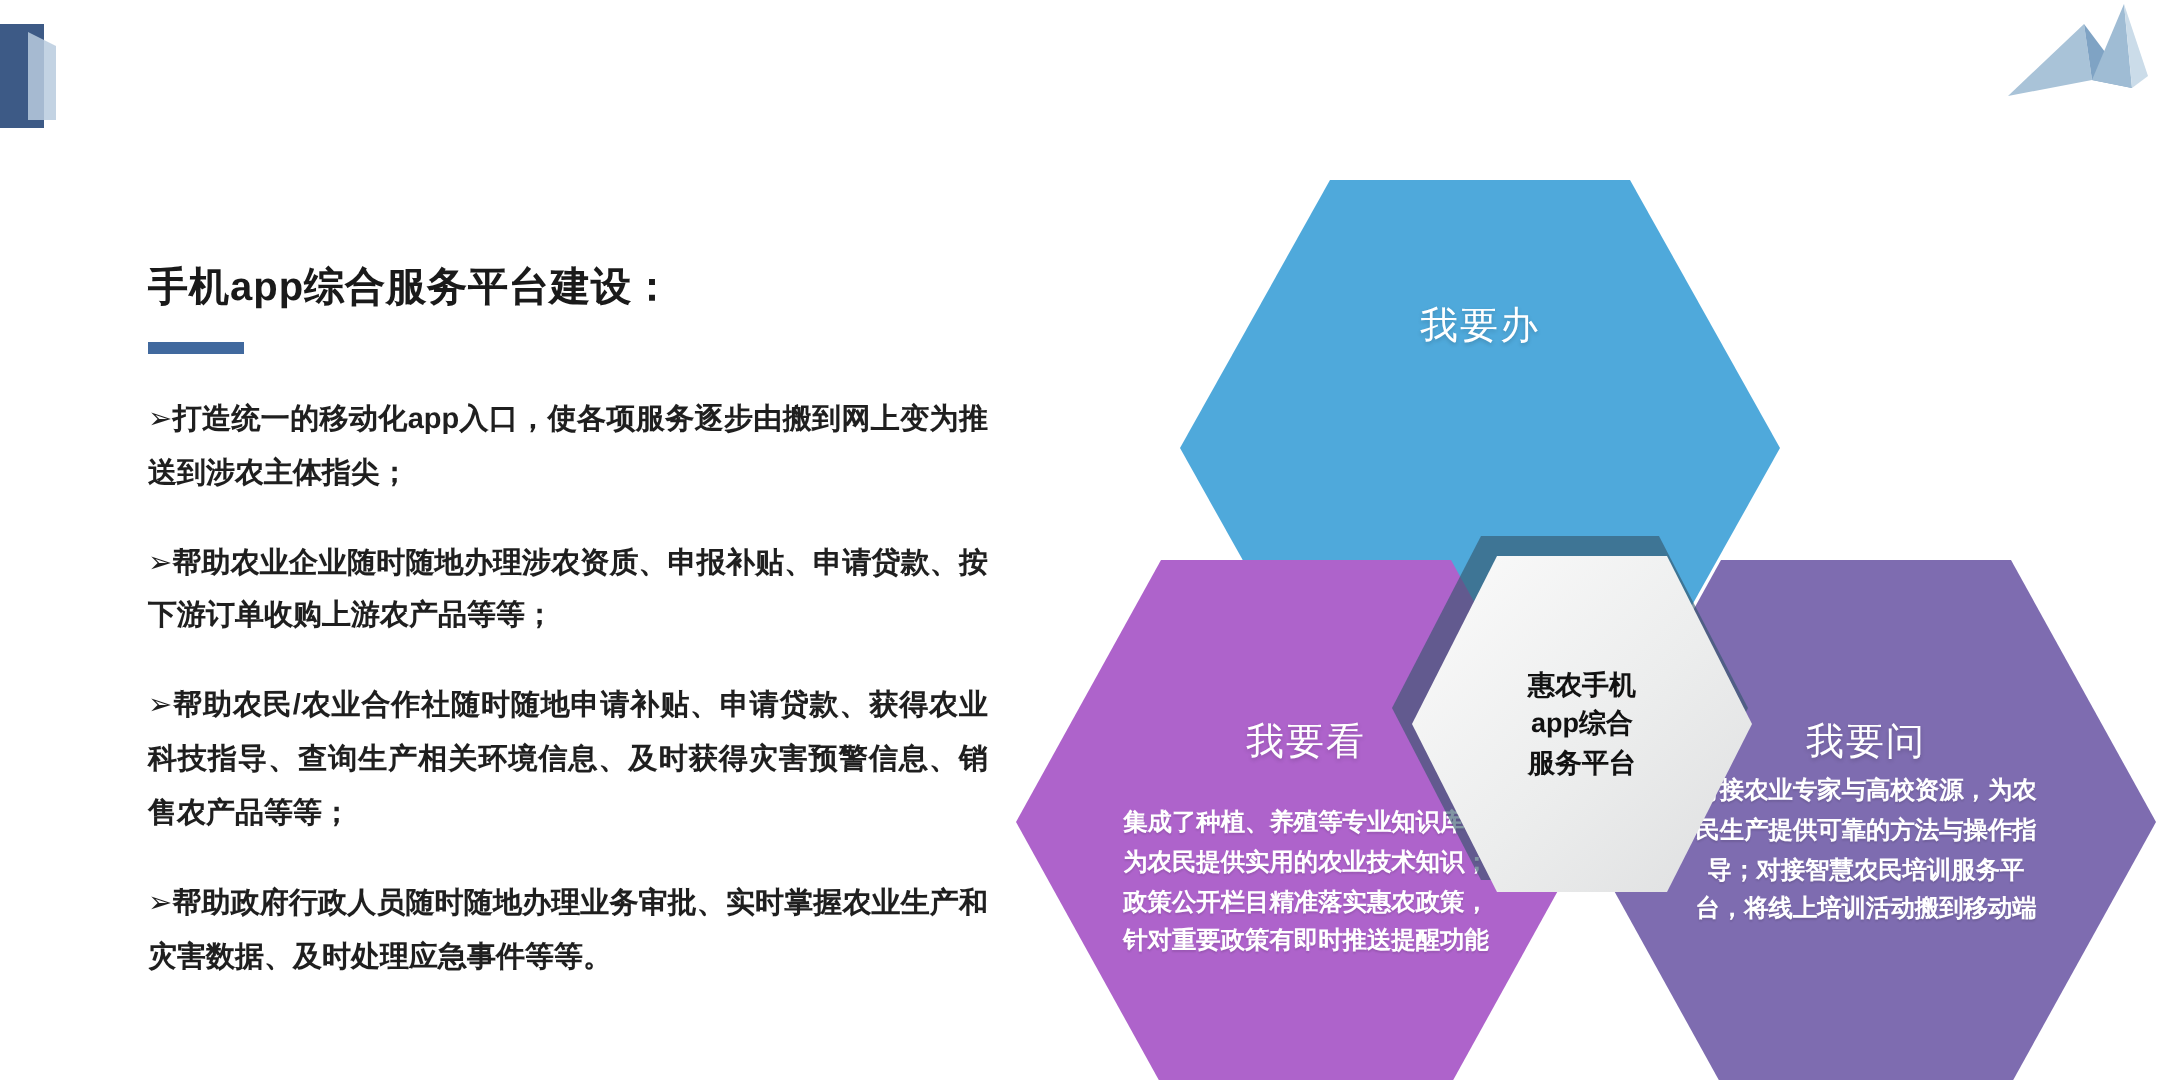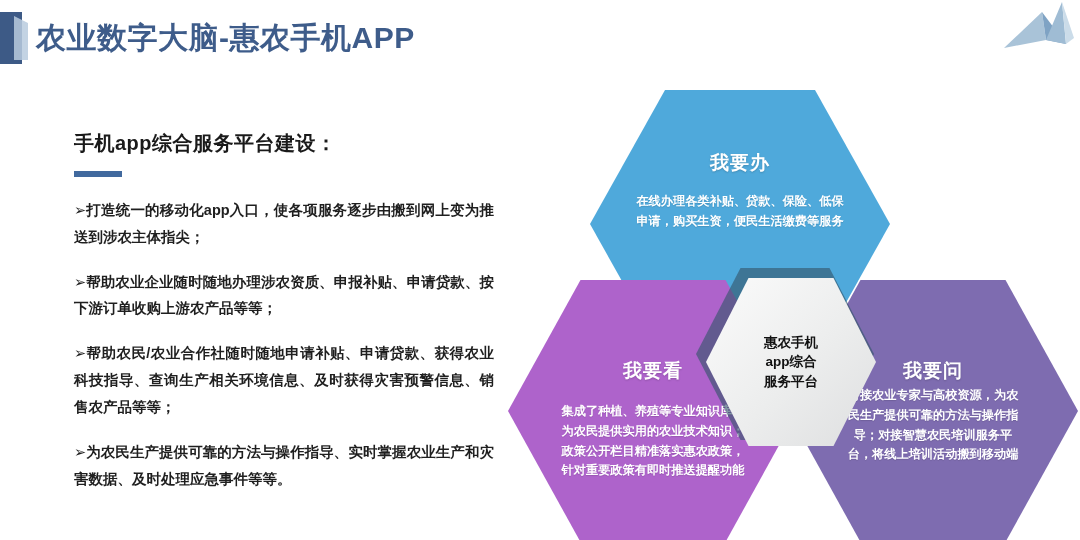--- a/index.html
+++ b/index.html
@@ -104,21 +104,21 @@
   .hex {
     position: absolute;
     clip-path: polygon(25% 0%, 75% 0%, 100% 50%, 75% 100%, 25% 100%, 0% 50%);
     display: flex;
     flex-direction: column;
     align-items: center;
     box-sizing: border-box;
   }
   .hex-title {
     color: #ffffff;
-    font-weight: bold;
+    font-weight: normal;
     font-size: 19px;
     letter-spacing: 1px;
     text-shadow: 0 1px 2px rgba(0,0,0,.18);
   }
   .hex-body {
     color: #ffffff;
     font-size: 12.2px;
     line-height: 1.62;
     text-align: center;
     font-weight: bold;
@@ -184,46 +184,44 @@
   }
 </style>
 </head>
 <body>
 
 <div id="title-bar">
   <div id="title-accent">
     <span class="block-dark"></span>
     <span class="block-light"></span>
   </div>
-  <div id="page-title">农业数字大脑-惠农手机APP</div>
 </div>
 
 <div id="corner-deco">
   <svg width="86" height="60" viewBox="0 0 86 60" xmlns="http://www.w3.org/2000/svg">
     <polygon points="14,48 52,12 56,40" fill="#A9C3D8"></polygon>
     <polygon points="52,12 56,40 76,44" fill="#7FA3C4"></polygon>
     <polygon points="56,40 76,44 72,2" fill="#9FBCD4"></polygon>
     <polygon points="72,2 76,44 84,38" fill="#CBDCE9"></polygon>
   </svg>
 </div>
 
 <div id="left-col">
   <h2 id="section-heading">手机app综合服务平台建设：</h2>
   <div id="heading-rule"></div>
   <p class="bullet-para">➢打造统一的移动化app入口，使各项服务逐步由搬到网上变为推送到涉农主体指尖；</p>
   <p class="bullet-para">➢帮助农业企业随时随地办理涉农资质、申报补贴、申请贷款、按下游订单收购上游农产品等等；</p>
   <p class="bullet-para">➢帮助农民/农业合作社随时随地申请补贴、申请贷款、获得农业科技指导、查询生产相关环境信息、及时获得灾害预警信息、销售农产品等等；</p>
-  <p class="bullet-para">➢为农民生产提供可靠的方法与操作指导、实时掌握农业生产和灾害数据、及时处理应急事件等等。</p>
+  <p class="bullet-para">➢帮助政府行政人员随时随地办理业务审批、实时掌握农业生产和灾害数据、及时处理应急事件等等。</p>
 </div>
 
 <div id="hex-diagram">
 
   <div class="hex" id="hex-top">
     <div class="hex-title">我要办</div>
-    <div class="hex-body">在线办理各类补贴、贷款、保险、低保申请，购买生资，便民生活缴费等服务</div>
   </div>
 
   <div class="hex" id="hex-left">
     <div class="hex-title">我要看</div>
     <div class="hex-body">集成了种植、养殖等专业知识库，为农民提供实用的农业技术知识；政策公开栏目精准落实惠农政策，针对重要政策有即时推送提醒功能</div>
   </div>
 
   <div class="hex" id="hex-right">
     <div class="hex-title">我要问</div>
     <div class="hex-body">对接农业专家与高校资源，为农民生产提供可靠的方法与操作指导；对接智慧农民培训服务平台，将线上培训活动搬到移动端</div>

